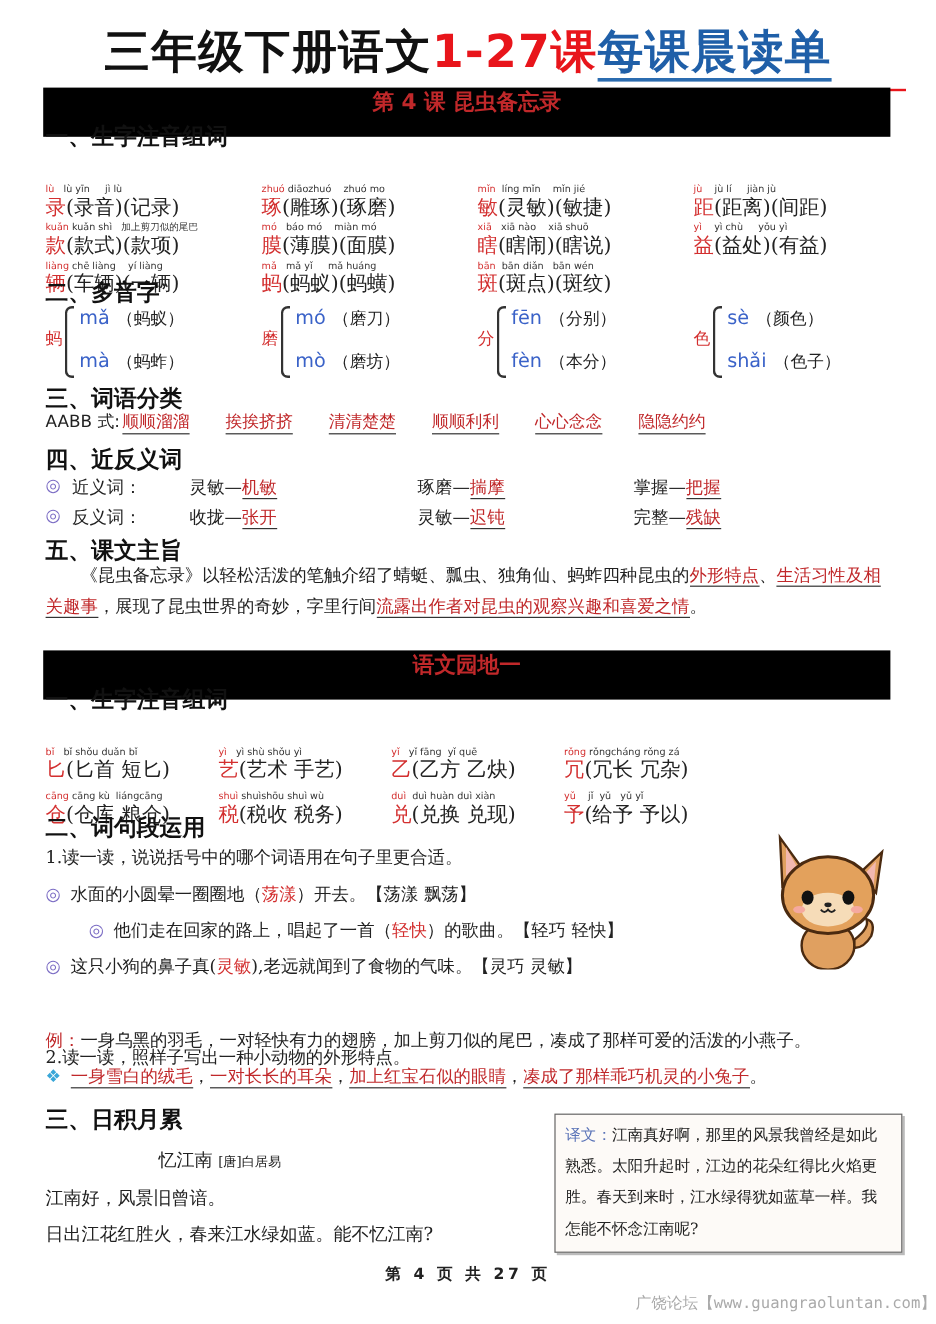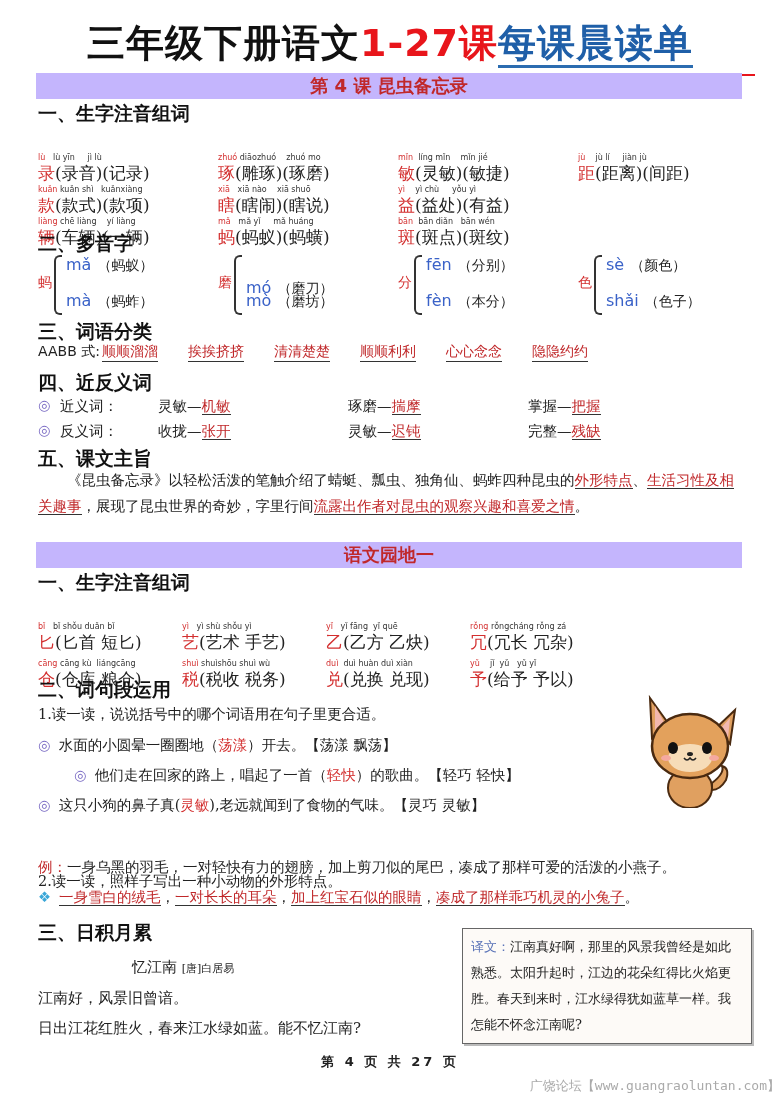--- a/index.html
+++ b/index.html
@@ -2,21 +2,21 @@
 <html><head>
 <meta charset="utf-8">
 <style>
   * { box-sizing: border-box; margin: 0; padding: 0; }
   body { width: 780px; height: 1103px; background: #ffffff; font-family: "DejaVu Serif", serif; color: #222; position: relative; overflow: hidden; }
   .title-row { position: absolute; top: 18px; left: 0; width: 780px; text-align: center; font-family: "DejaVu Sans", sans-serif; font-weight: bold; font-size: 38px; letter-spacing: 1px; line-height: 50px; }
   .title-row .t-black { color: #111; }
   .title-row .t-red { color: #e8151b; }
   .title-row .t-blue { color: #1f5fa8; border-bottom: 3px solid #2b6cb0; }
   .red-rule { position: absolute; top: 74px; left: 545px; width: 210px; height: 2px; background: #e8151b; }
-  .lesson-bar { position: absolute; left: 36px; width: 706px; height: 26px; background: #c4b5fd; text-align: center; font-family: "DejaVu Sans", sans-serif; font-size: 18px; line-height: 26px; color: #c0282a; font-weight: bold; }
+  .lesson-bar { position: absolute; left: 36px; width: 706px; height: 41px; background: #000000; text-align: center; font-family: "DejaVu Sans", sans-serif; font-size: 18px; line-height: 26px; color: #c0282a; font-weight: bold; }
   .sec-h { position: absolute; left: 38px; font-family: "DejaVu Sans", sans-serif; font-weight: bold; font-size: 19px; color: #111; }
   .char-grid { position: absolute; left: 38px; width: 720px; }
   .char-row { display: flex; height: 32px; }
   .char-cell { width: 180px; position: relative; margin-top: 28px; }
   .py { display: block; font-family: "DejaVu Sans", sans-serif; font-size: 8px; color: #333; height: 11px; line-height: 11px; white-space: pre; }
   .py .pr { color: #d32f2f; }
   .hz { font-size: 17px; line-height: 20px; white-space: pre; color: #222; }
   .hz .hr { color: #d32f2f; }
   .poly { position: absolute; top: 255px; left: 38px; width: 720px; height: 62px; display: flex; }
   .poly-item { width: 180px; position: relative; }
@@ -56,21 +56,22 @@
 
 <div class="sec-h" style="top:101px;">一、生字注音组词</div>
 <div class="char-grid" style="top:124px;">
   <div class="char-row">
     <div class="char-cell"><span class="py"><span class="pr">lù</span><span>   lù yīn     jì lù</span></span><span class="hz"><span class="hr">录</span><span>(录音)(记录)</span></span></div>
     <div class="char-cell"><span class="py"><span class="pr">zhuó</span><span> diāozhuó    zhuó mo</span></span><span class="hz"><span class="hr">琢</span><span>(雕琢)(琢磨)</span></span></div>
     <div class="char-cell"><span class="py"><span class="pr">mǐn</span><span>  líng mǐn    mǐn jié</span></span><span class="hz"><span class="hr">敏</span><span>(灵敏)(敏捷)</span></span></div>
     <div class="char-cell"><span class="py"><span class="pr">jù</span><span>    jù lí     jiàn jù</span></span><span class="hz"><span class="hr">距</span><span>(距离)(间距)</span></span></div>
   </div>
   <div class="char-row">
-    <div class="char-cell"><span class="py"><span class="pr">kuǎn</span><span> kuǎn shì   kuǎnxiàng</span></span><span class="hz"><span class="hr">款</span><span>(款式)(款项)</span></span></div>
+    <div class="char-cell"><span class="py"><span class="pr">kuǎn</span><span> kuǎn shì   加上剪刀似的尾巴</span></span><span class="hz"><span class="hr">款</span><span>(款式)(款项)</span></span></div>
+    <div class="char-cell"><span class="py"><span class="pr">mó</span><span>   báo mó    miàn mó</span></span><span class="hz"><span class="hr">膜</span><span>(薄膜)(面膜)</span></span></div>
     <div class="char-cell"><span class="py"><span class="pr">xiā</span><span>   xiā nào    xiā shuō</span></span><span class="hz"><span class="hr">瞎</span><span>(瞎闹)(瞎说)</span></span></div>
     <div class="char-cell"><span class="py"><span class="pr">yì</span><span>    yì chù     yǒu yì</span></span><span class="hz"><span class="hr">益</span><span>(益处)(有益)</span></span></div>
   </div>
   <div class="char-row">
     <div class="char-cell"><span class="py"><span class="pr">liàng</span><span> chē liàng    yí liàng</span></span><span class="hz"><span class="hr">辆</span><span>(车辆)(一辆)</span></span></div>
     <div class="char-cell"><span class="py"><span class="pr">mǎ</span><span>   mǎ yǐ     mǎ huáng</span></span><span class="hz"><span class="hr">蚂</span><span>(蚂蚁)(蚂蟥)</span></span></div>
     <div class="char-cell"><span class="py"><span class="pr">bān</span><span>  bān diǎn   bān wén</span></span><span class="hz"><span class="hr">斑</span><span>(斑点)(斑纹)</span></span></div>
   </div>
 </div>
 
@@ -78,21 +79,21 @@
 <div class="poly">
   <div class="poly-item">
     <span class="poly-char">蚂</span>
     <span class="poly-brace"></span>
     <div class="poly-line" style="top:0;"><span class="pinyin">mǎ</span><span>（蚂蚁）</span></div>
     <div class="poly-line" style="top:36px;"><span class="pinyin">mà</span><span>（蚂蚱）</span></div>
   </div>
   <div class="poly-item">
     <span class="poly-char">磨</span>
     <span class="poly-brace"></span>
-    <div class="poly-line" style="top:0;margin-top:23px;"><span class="pinyin">mó</span><span>（磨刀）</span></div>
+    <div class="poly-line" style="top:0;"><span class="pinyin">mó</span><span>（磨刀）</span></div>
     <div class="poly-line" style="top:36px;"><span class="pinyin">mò</span><span>（磨坊）</span></div>
   </div>
   <div class="poly-item">
     <span class="poly-char">分</span>
     <span class="poly-brace"></span>
     <div class="poly-line" style="top:0;"><span class="pinyin">fēn</span><span>（分别）</span></div>
     <div class="poly-line" style="top:36px;"><span class="pinyin">fèn</span><span>（本分）</span></div>
   </div>
   <div class="poly-item">
     <span class="poly-char">色</span>

